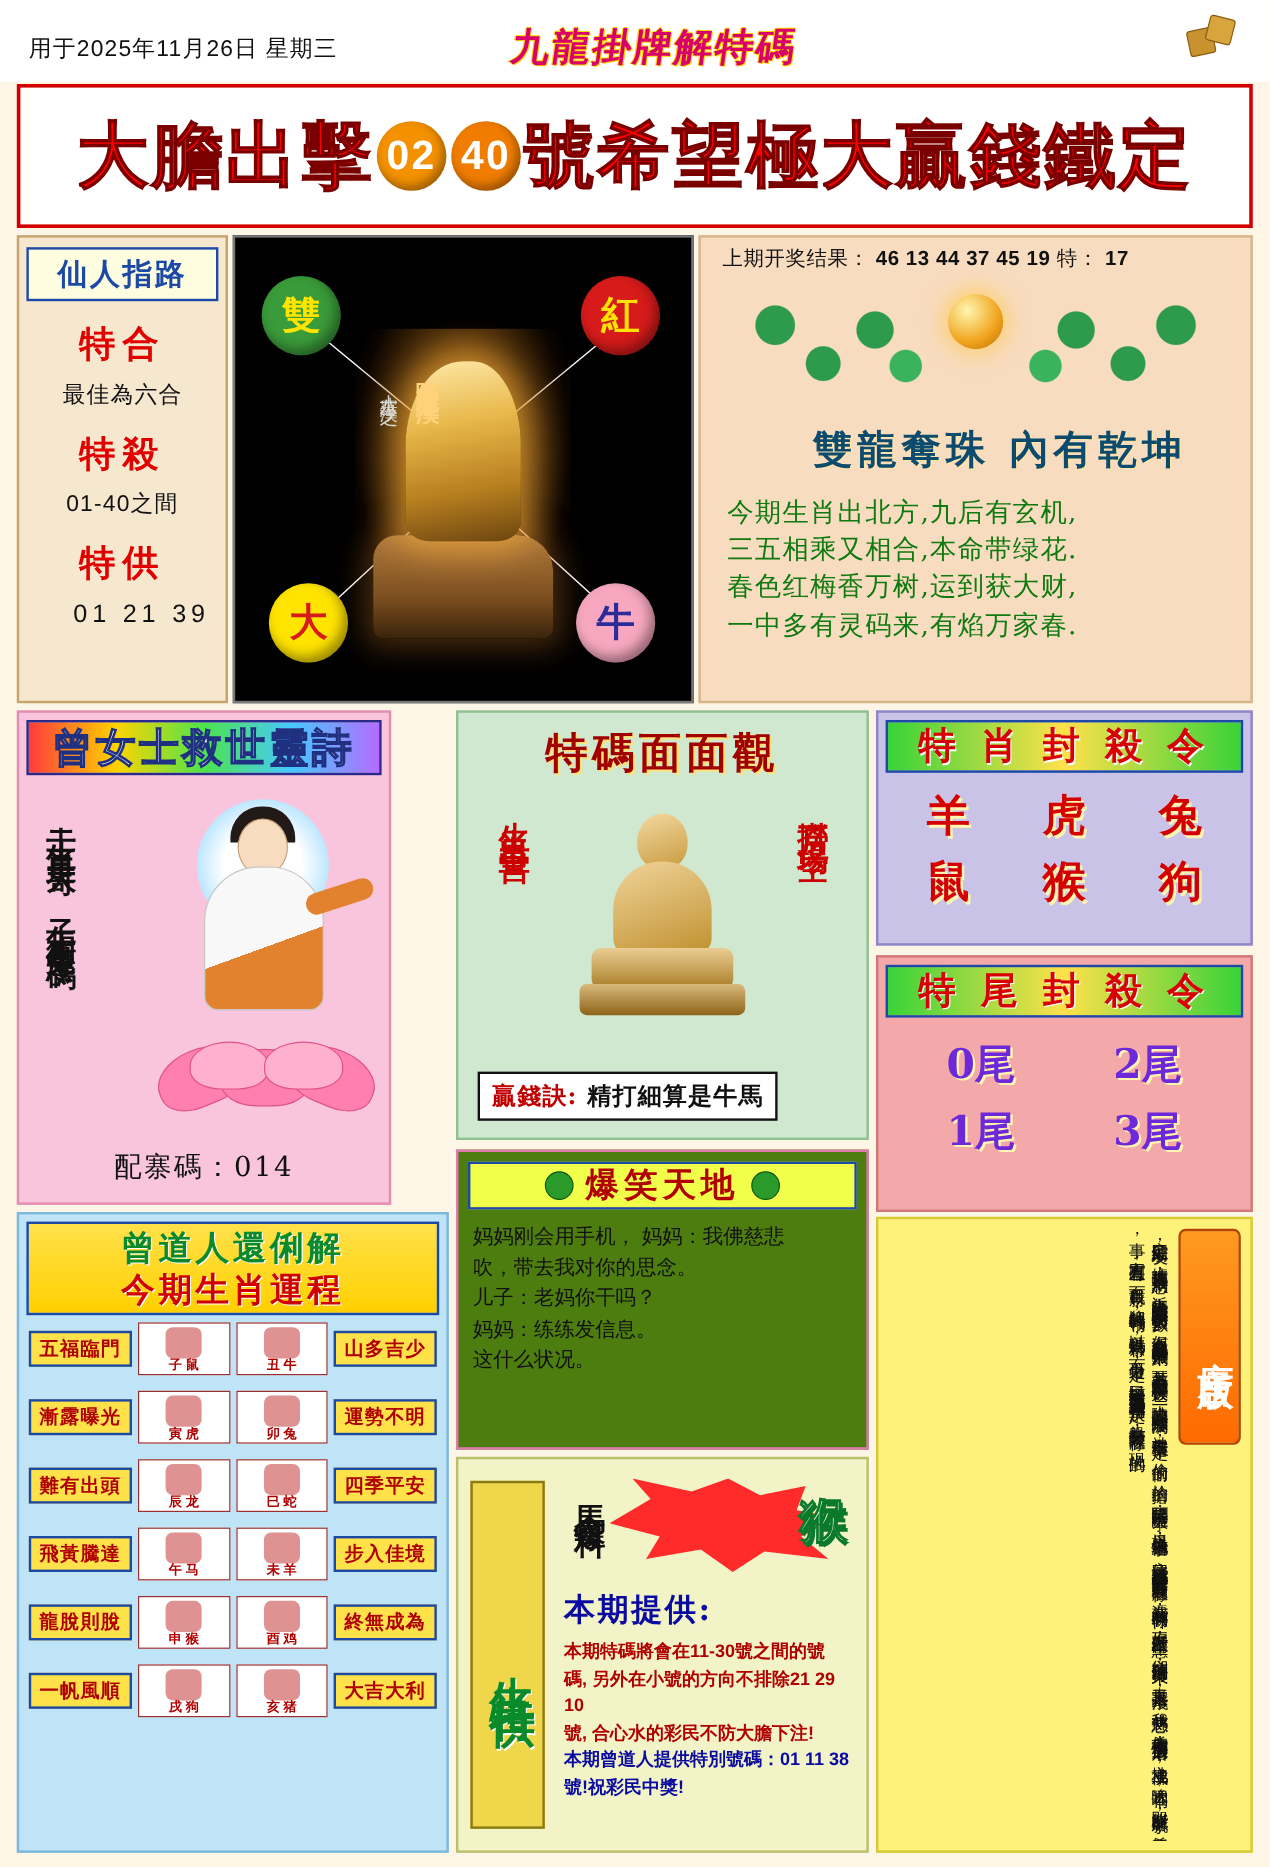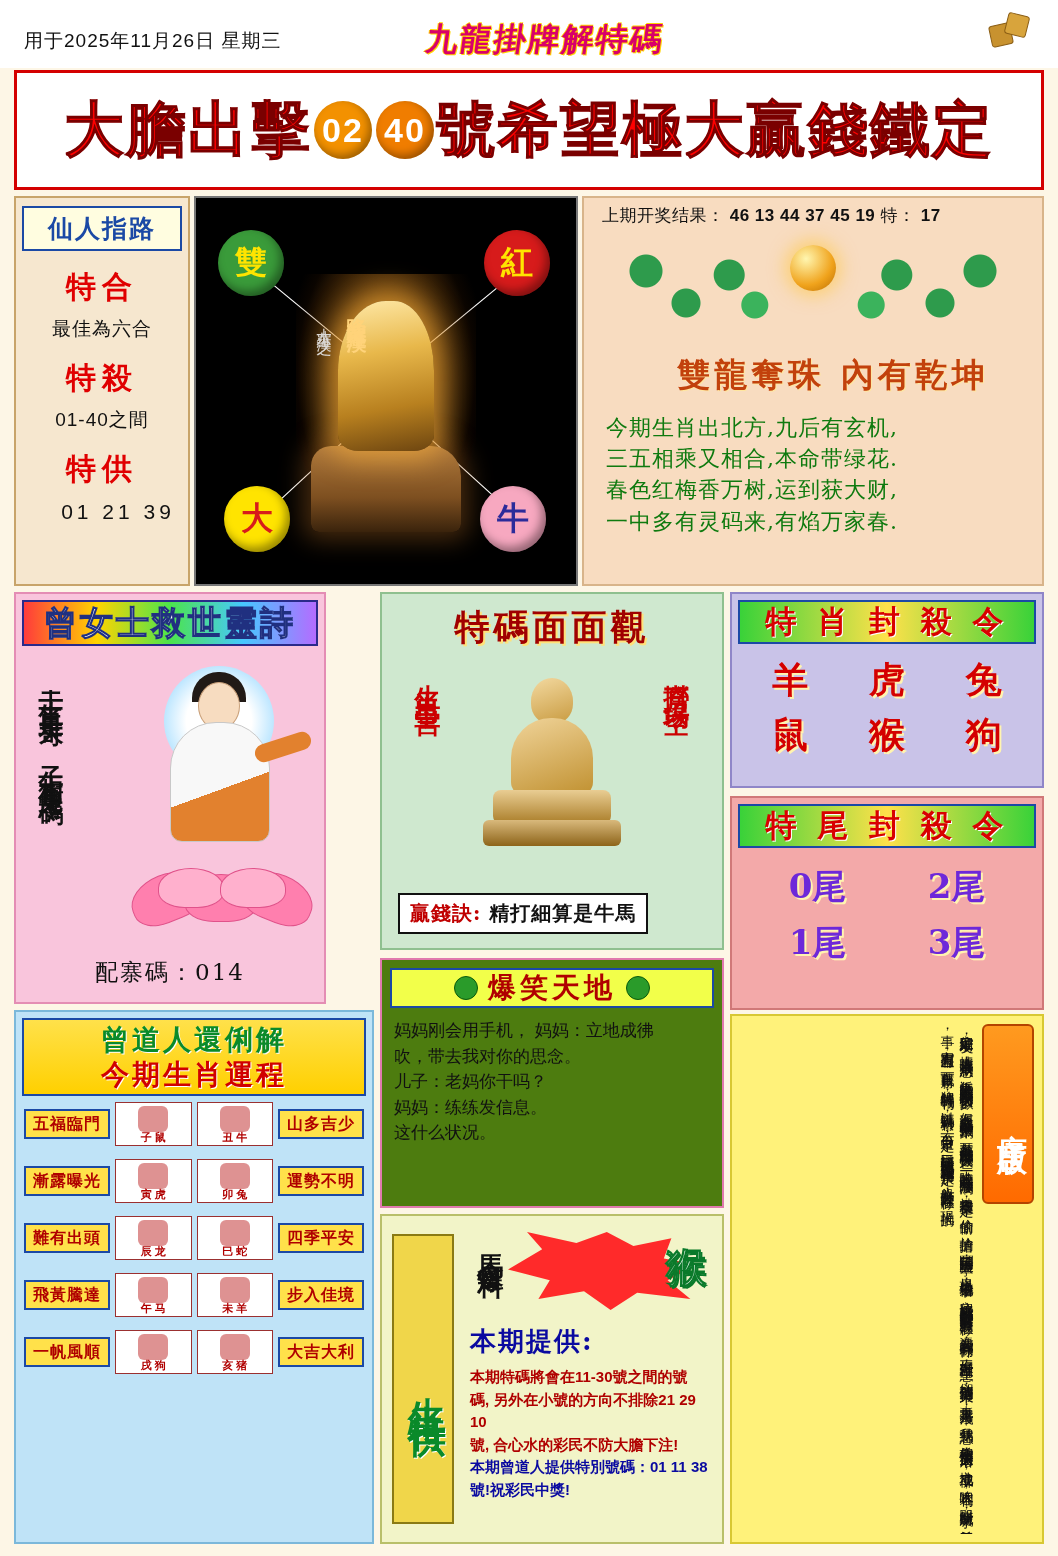--- a/index.html
+++ b/index.html
@@ -130,21 +130,21 @@
   .dragon.l { left:30px; }
   .dragon.r { right:30px; transform:scaleX(-1); }
   .pearl {
     position:absolute; left:50%; top:14px; transform:translateX(-50%);
     width:46px; height:46px; border-radius:50%;
     background:radial-gradient(circle at 35% 30%, #fff6b0, #f0a31c 60%, #b96c00);
     box-shadow:0 0 16px 6px rgba(255,200,60,.5);
   }
   .p-right .slogan {
     text-align:center; font-family:"DejaVu Serif", serif; font-weight:bold;
-    font-size:33px; color:#c2410c; letter-spacing:4px; margin-top:2px;
+    font-size:33px; color:#0c4a6e; letter-spacing:4px; margin-top:2px;
     text-shadow:1px 1px 0 #ffe6a0;
     margin-left:40px;
   }
   .p-right .poem {
     margin:14px 22px 0; font-size:22px; line-height:1.42; color:#0f7a0f;
     font-family:"DejaVu Serif", serif; letter-spacing:1px;
   }
 
   
   .zeng {
@@ -479,21 +479,21 @@
     </div>
   </div>
 
   <div class="laugh">
     <div class="ttl">
       <span class="sm"></span>
       <span>爆笑天地</span>
       <span class="sm"></span>
     </div>
     <div class="body">
-      <div>妈妈刚会用手机，   妈妈：立地成彿</div>
+      <div>妈妈刚会用手机，   妈妈：我佛慈悲</div>
       <div>吹，带去我对你的思念。</div>
       <div>儿子：老妈你干吗？</div>
       <div>妈妈：练练发信息。</div>
       <div>这什么状况。</div>
     </div>
   </div>
 
   <div class="ma">
     <div class="vtitle">生肖特供</div>
     <div class="burst">
@@ -590,20 +590,32 @@
             <span class="glyph"></span>
             <span class="nm">午 马</span>
           </div>
         <div class="zcell">
             <span class="glyph"></span>
             <span class="nm">未 羊</span>
           </div>
         <div class="ztag">步入佳境</div>
       </div>
 
+      <div class="zrow">
+        <div class="ztag">龍脫則脫</div>
+        <div class="zcell">
+            <span class="glyph"></span>
+            <span class="nm">申 猴</span>
+          </div>
+        <div class="zcell">
+            <span class="glyph"></span>
+            <span class="nm">酉 鸡</span>
+          </div>
+        <div class="ztag">終無成為</div>
+      </div>
 
       <div class="zrow">
         <div class="ztag">一帆風順</div>
         <div class="zcell">
             <span class="glyph"></span>
             <span class="nm">戌 狗</span>
           </div>
         <div class="zcell">
             <span class="glyph"></span>
             <span class="nm">亥 猪</span>

